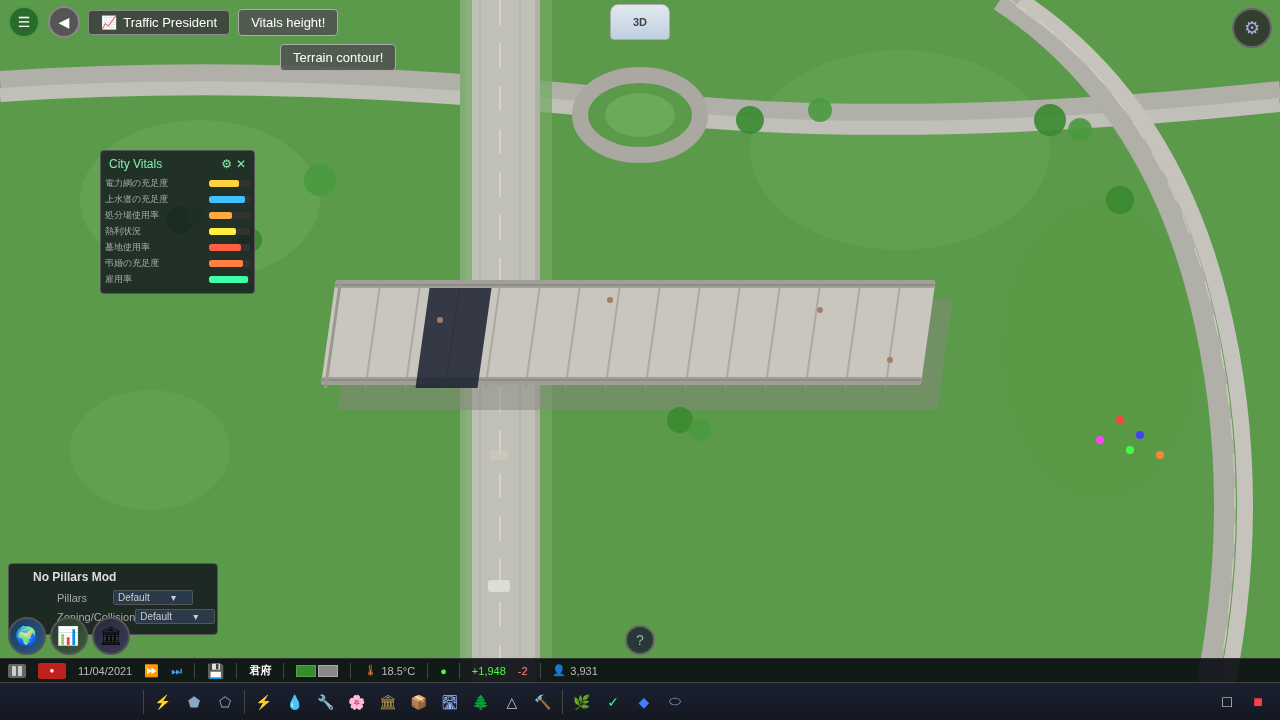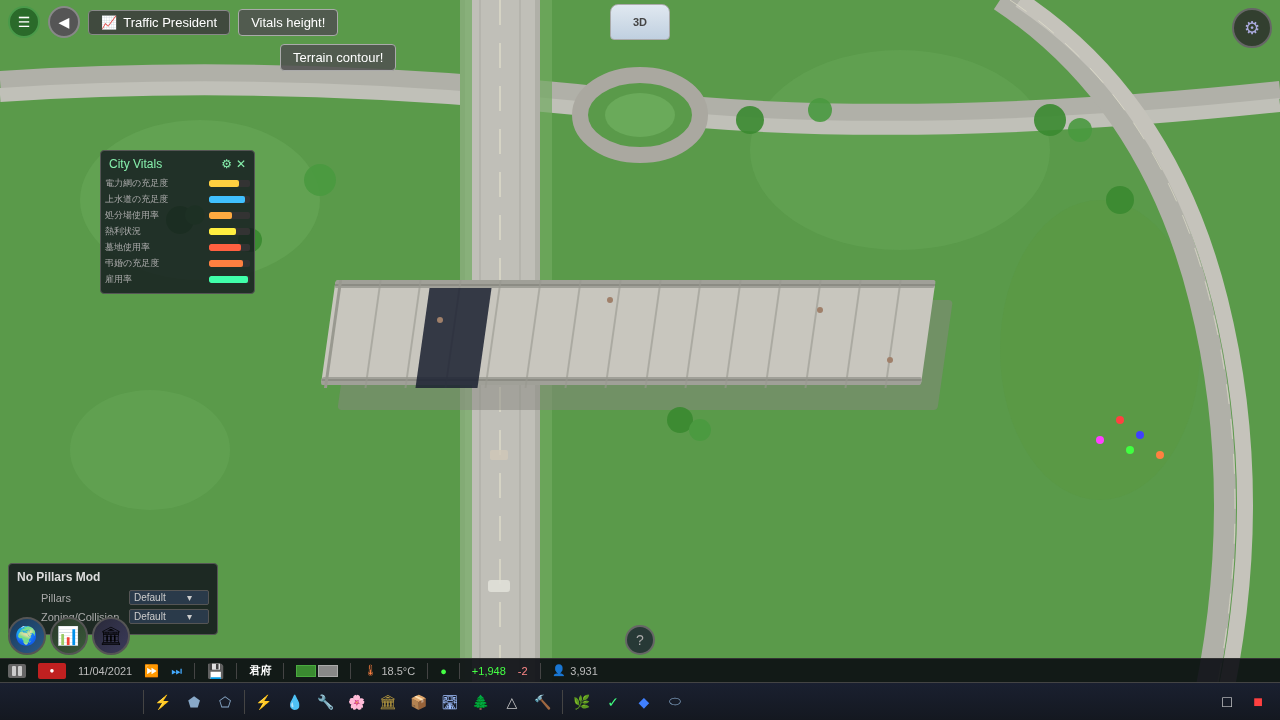--- a/index.html
+++ b/index.html
@@ -173,21 +173,21 @@
     
     #no-pillars-panel {
       position: absolute;
       bottom: 85px;
       left: 8px;
       width: 210px;
       background: rgba(20,25,30,0.88);
       border: 1px solid #555;
       border-radius: 4px;
       z-index: 100;
-      padding: 6px 8px;
+      padding: 6px 24px;
     }
 
     .panel-title {
       color: #ddd;
       font-size: 12px;
       font-weight: bold;
       margin-bottom: 6px;
     }
 
     .panel-row {

